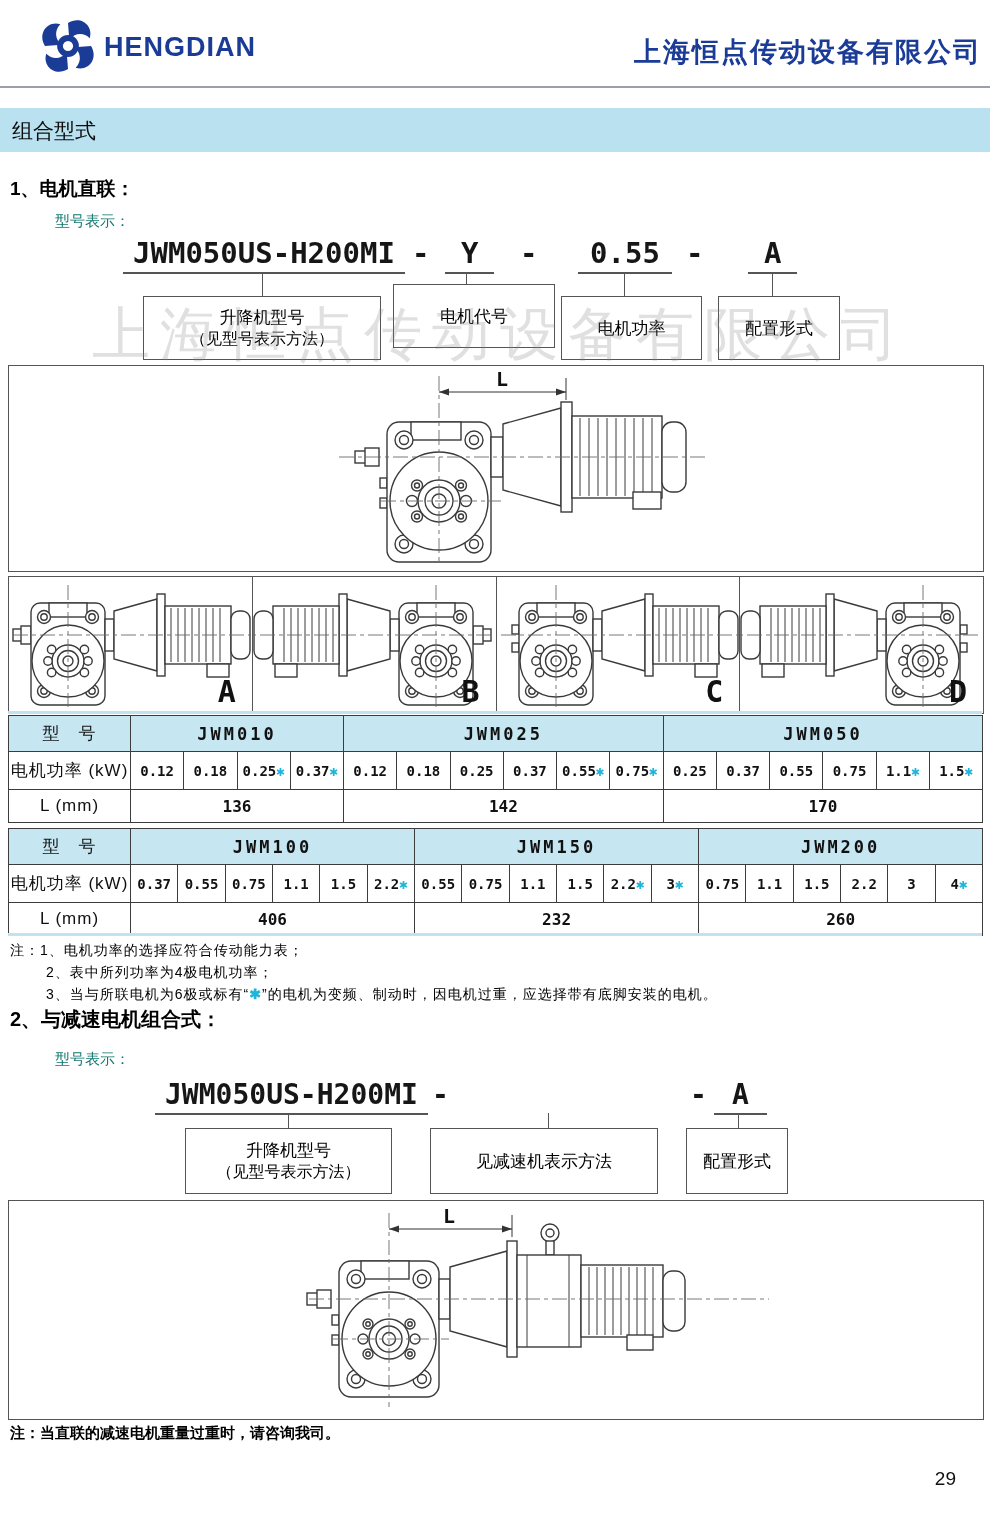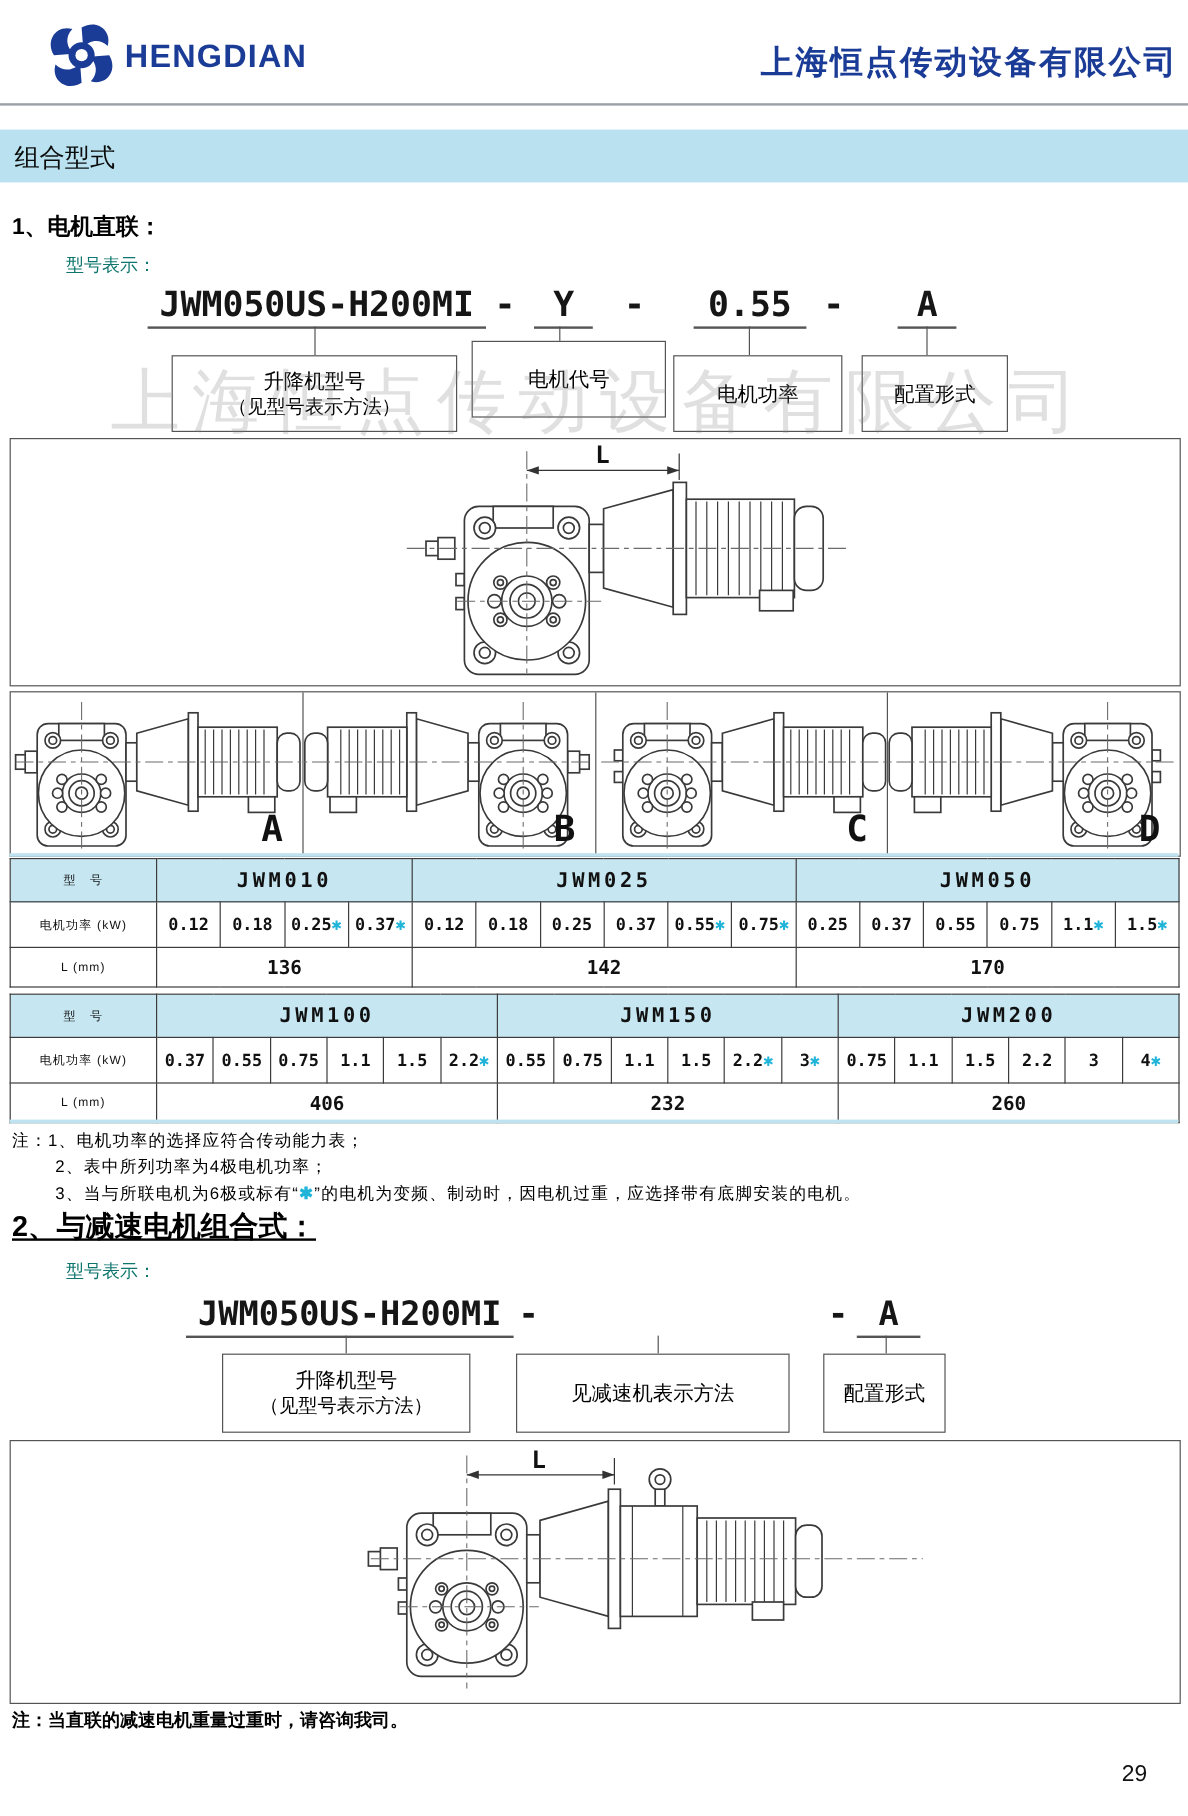--- a/index.html
+++ b/index.html
@@ -37,21 +37,21 @@
   .config-cell{flex:1 1 0;position:relative;border-right:1.5px solid #555;}
   .config-cell:last-child{border-right:none;}
   .config-letter{position:absolute;right:16px;bottom:4px;font-family:"DejaVu Sans Mono", monospace;
           font-weight:bold;font-size:30px;color:#111;}
   .bluestrip{position:absolute;left:8px;width:974px;height:3px;background:#bfe3f1;}
   
   .spec{position:absolute;left:8px;width:974px;border-collapse:collapse;table-layout:fixed;
         background:#fff;}
   .spec th,.spec td{border:1px solid #3c3c3c;text-align:center;padding:0;font-weight:normal;}
   .spec tr.hdr th{background:var(--tblhdr);}
-  .spec .lbl{font-size:10px;letter-spacing:1px;}
+  .spec .lbl{font-size:17px;letter-spacing:1px;}
   .spec .model{font-family:"DejaVu Sans Mono", monospace;font-weight:bold;font-size:17px;letter-spacing:3px;}
   .spec .val{font-family:"DejaVu Sans Mono", monospace;font-weight:bold;font-size:14px;white-space:nowrap;}
   .spec .len{font-family:"DejaVu Sans Mono", monospace;font-weight:bold;font-size:16px;}
   .star{color:var(--star);font-weight:bold;}
   
   .note-line{position:absolute;font-size:14px;color:#000;letter-spacing:1px;}
   .bottom-note{position:absolute;left:10px;top:1424px;font-size:15px;font-weight:600;color:#000;}
   .page-number{position:absolute;right:34px;top:1468px;font-size:19px;color:#111;
         font-family:Liberation Sans, sans-serif;}
   
@@ -357,21 +357,21 @@
       </tbody>
     </table>
   <div class="bluestrip" style="top:933px;"></div>
 
   <div class="note-line" style="left:10px;top:942px;">注：1、电机功率的选择应符合传动能力表；</div>
   <div class="note-line" style="left:46px;top:964px;">2、表中所列功率为4极电机功率；</div>
   <div class="note-line" style="left:46px;top:986px;">
     <span>3、当与所联电机为6极或标有“</span><span class="star">✱</span><span>”的电机为变频、制动时，因电机过重，应选择带有底脚安装的电机。</span>
   </div>
 
-  <div class="s-heading" style="top:1006px;font-size:24px;text-decoration:underline;">2、与减速电机组合式：</div>
+  <div class="s-heading" style="top:1006px;font-size:20px;">2、与减速电机组合式：</div>
   <div class="model-label" style="top:1050px;">型号表示：</div>
 
   <div class="cp" style="left:155px;top:1078px;font-size:28px;padding:0 10px 2px;">JWM050US-H200MI</div>
   <div class="cd" style="left:432px;top:1078px;font-size:28px;">-</div>
   <div class="cd" style="left:690px;top:1078px;font-size:28px;">-</div>
   <div class="cp" style="left:714px;top:1078px;font-size:28px;padding:0 18px 2px;">A</div>
 
   <div class="conn" style="left:288px;top:1113px;height:15px;"></div>
   <div class="conn" style="left:548px;top:1113px;height:15px;"></div>
   <div class="conn" style="left:738px;top:1113px;height:15px;"></div>

